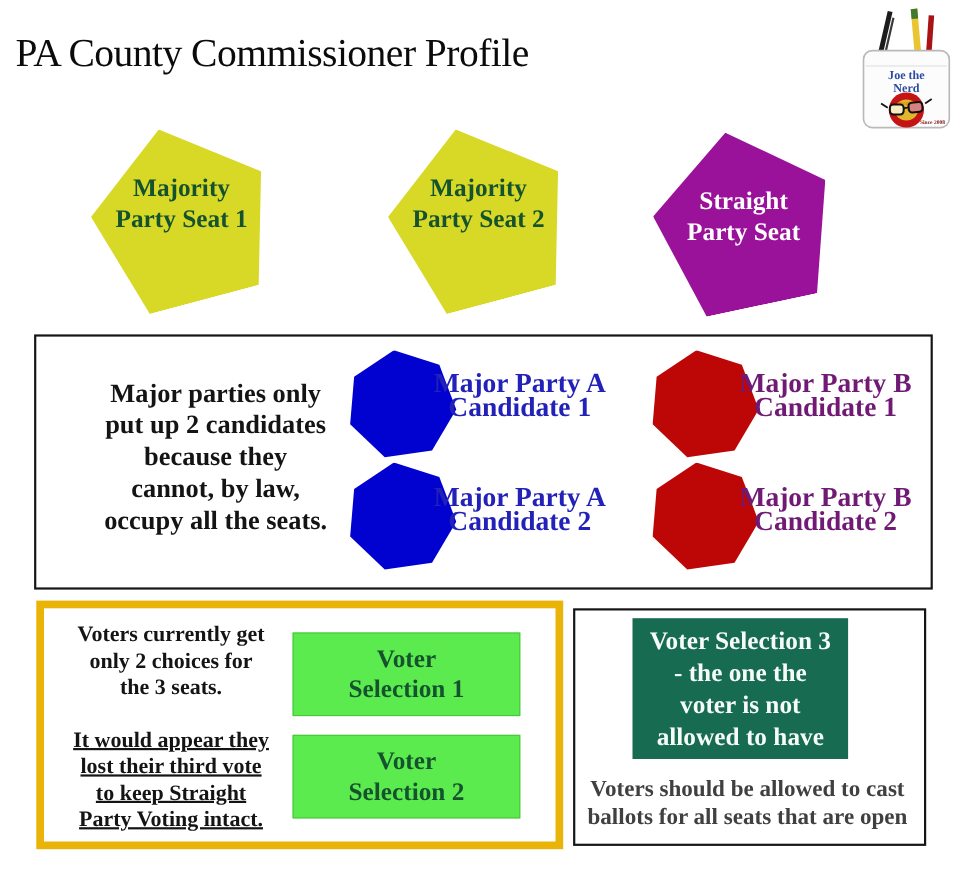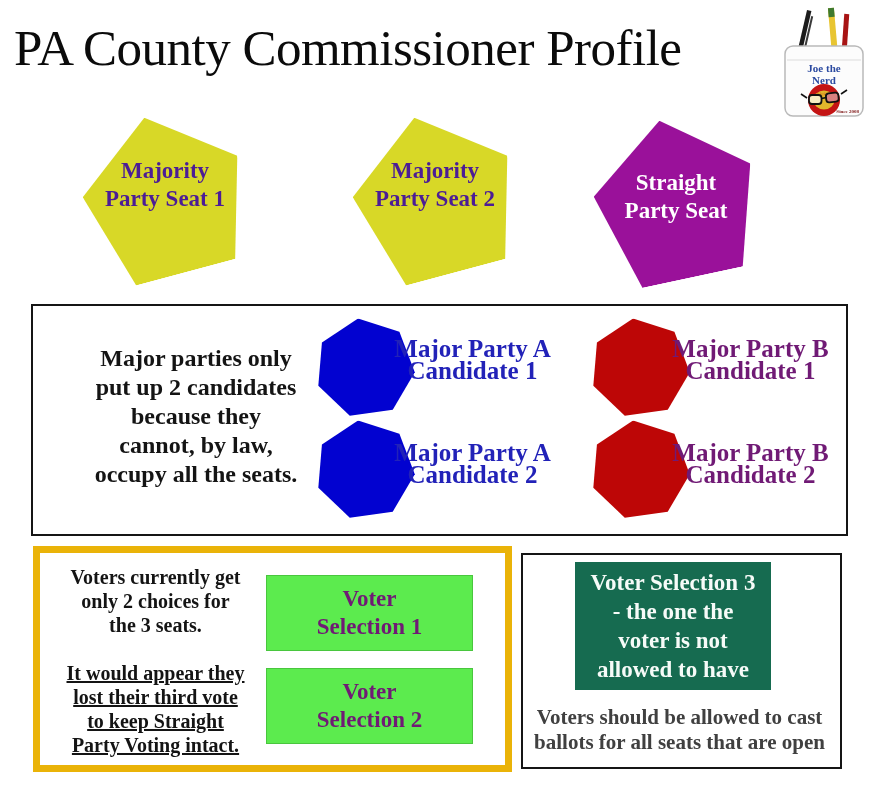--- a/index.html
+++ b/index.html
@@ -6,35 +6,35 @@
   .canvas{
     position:relative;width:870px;height:802px;background:#ffffff;overflow:hidden;
     font-family:"Liberation Serif", serif;color:#111;
   }
   .abs{position:absolute;}
   .pre{white-space:pre-line;}
 
   
   .page-title{
     left:14px;top:18px;width:760px;
-    font-size:51px;letter-spacing:-0.5px;color:#0b0b0b;line-height:60px;
+    font-size:36px;letter-spacing:-0.5px;color:#0b0b0b;line-height:60px;
   }
 
   
   .seat{width:160px;height:160px;}
   .seat-shape{
     position:absolute;inset:0;
     clip-path:polygon(50% 0%, 100% 38%, 82% 100%, 18% 100%, 0% 38%);
   }
   .seat.s1 .seat-shape,.seat.s2 .seat-shape{background:#d8d827;transform:rotate(-15deg);}
   .seat.s3 .seat-shape{background:#9a119a;transform:rotate(-12deg);}
   .seat-label{
     position:absolute;inset:0;display:flex;align-items:center;justify-content:center;
     text-align:center;font-weight:bold;font-size:23px;line-height:28px;
-    transform:translateY(-10px);color:#4c1d95;
+    transform:translateY(-10px);color:#14532d;
   }
   .seat.s3 .seat-label{color:#ffffff;transform:translateY(-2px);}
 
   
   .mid-box{left:31px;top:304px;width:813px;height:228px;border:2px solid #151515;background:#fff;}
   .mid-note{
     left:18px;top:38px;width:290px;text-align:center;
     font-weight:bold;font-size:24px;line-height:29px;color:#141414;
   }
   .hept{width:100px;height:100px;}
@@ -51,21 +51,21 @@
   .cand-label.b{color:#701a75;}
 
   
   .bl-box{left:33px;top:546px;width:465px;height:212px;border:7px solid #eab308;background:#fff;}
   .bl-note{
     left:8px;width:215px;text-align:center;font-weight:bold;font-size:20px;line-height:24px;color:#141414;
   }
   .sel-green{
     left:226px;width:205px;height:74px;background:#5ceb4e;border:1px solid #49c63e;
     display:flex;align-items:center;justify-content:center;text-align:center;
-    font-weight:bold;font-size:23px;line-height:28px;color:#701a75;
+    font-weight:bold;font-size:23px;line-height:28px;color:#14532d;
   }
 
   
   .br-box{left:521px;top:553px;width:317px;height:212px;border:2px solid #151515;background:#fff;}
   .sel-denied{
     left:52px;top:7px;width:196px;height:128px;background:#166b50;
     display:flex;align-items:center;justify-content:center;text-align:center;
     font-weight:bold;font-size:23px;line-height:29px;color:#f6fbf8;
   }
   .br-note{

